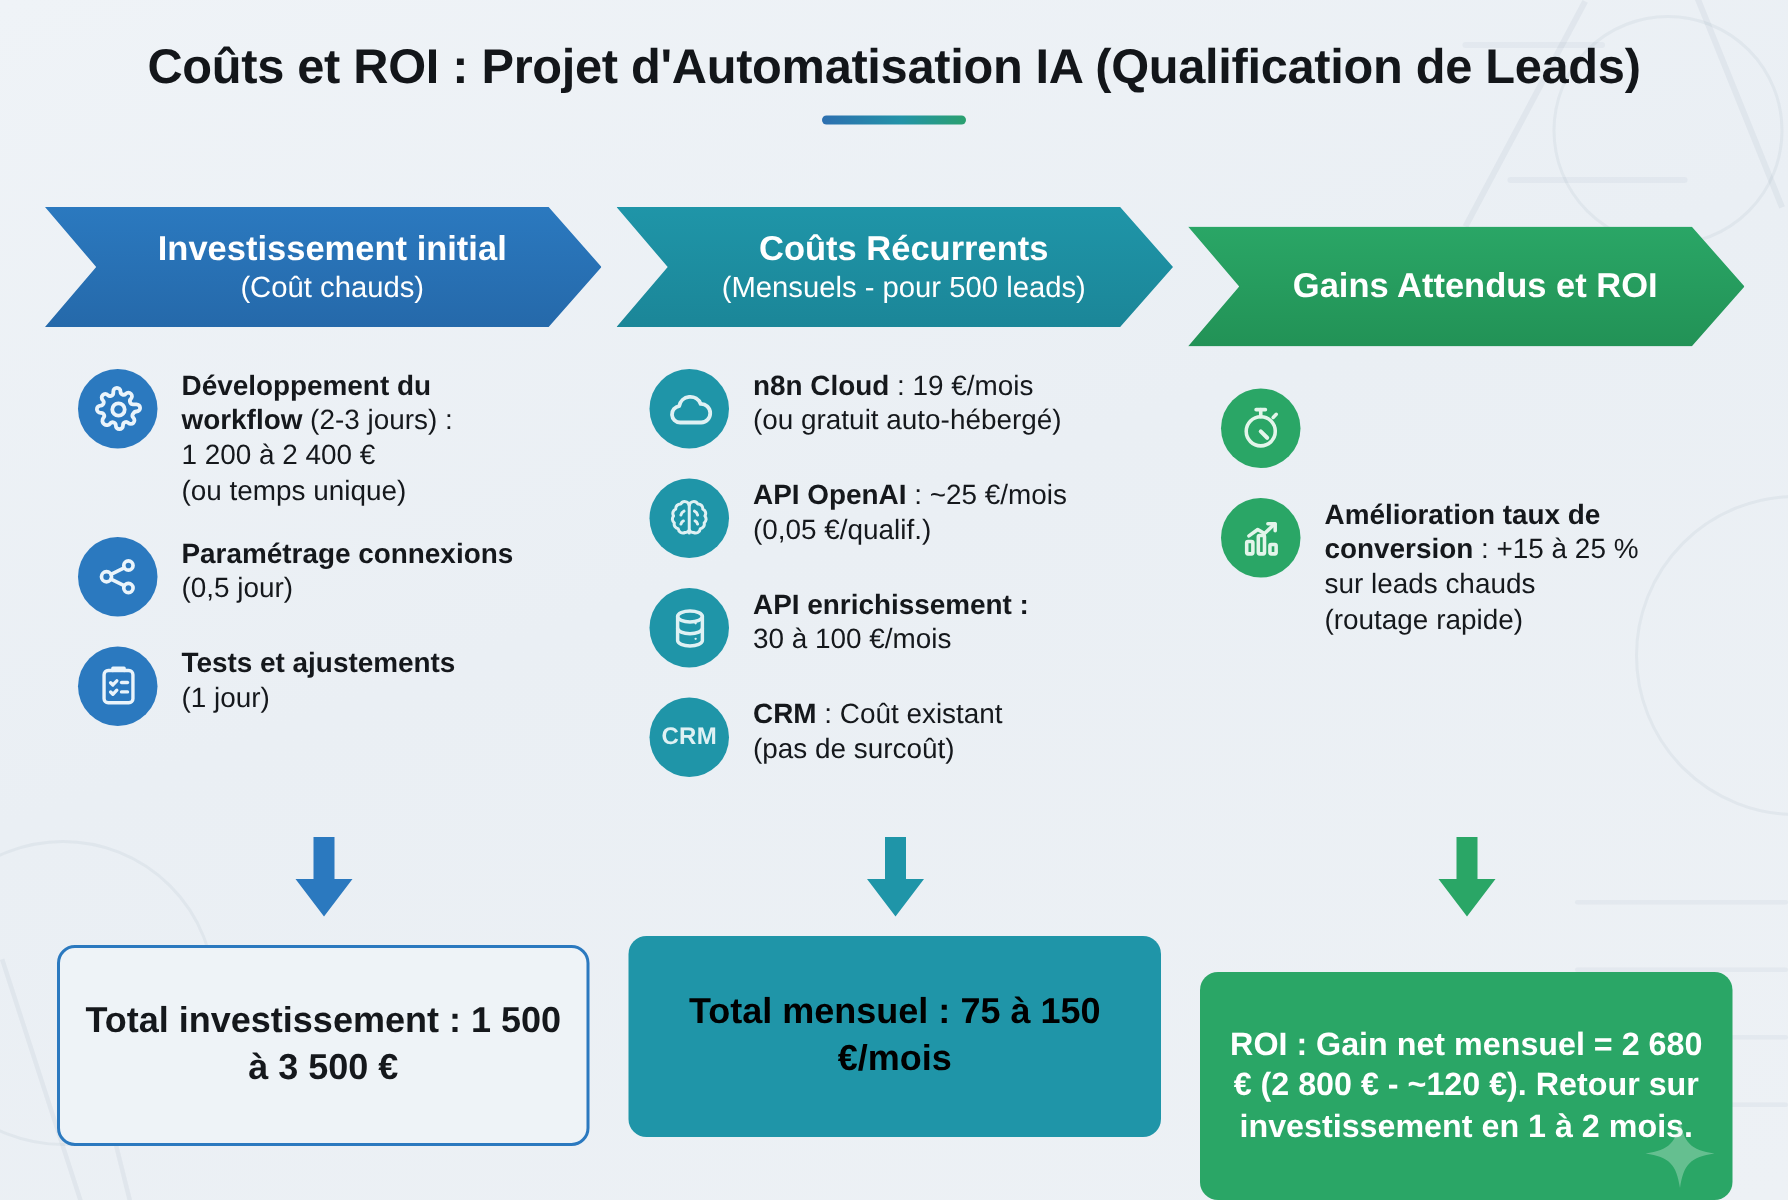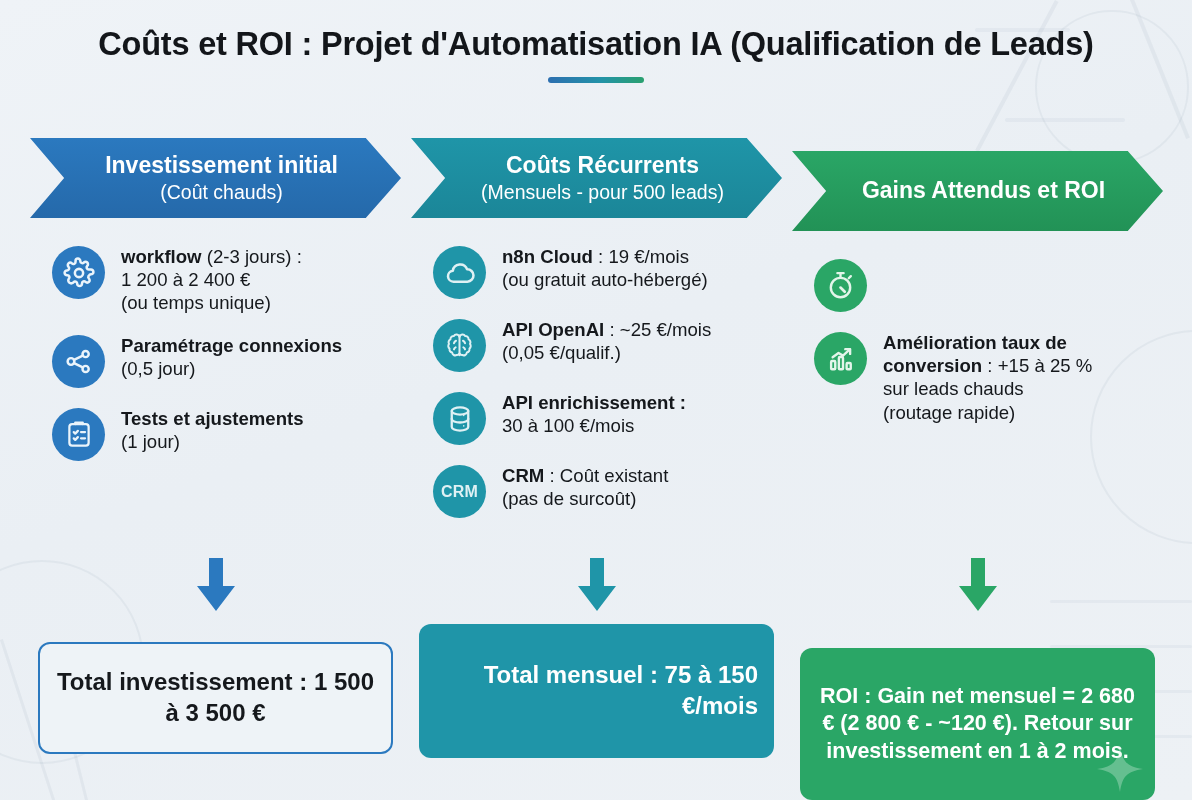--- a/index.html
+++ b/index.html
@@ -177,23 +177,22 @@
     line-height: 1.28;
   }
   .total-box.b1 {
     background: #eef3f7;
     border: 2.5px solid #2b79bf;
     color: #15181c;
     font-size: 24px;
   }
   .total-box.b2 {
     background: #1f95a8;
-    color: #ffffff;
+    color: #000000;
     font-size: 24px;
-    text-align: right;
   }
   .total-box.b3 {
     background: #2aa666;
     color: #ffffff;
     font-size: 21.5px;
     overflow: hidden;
   }
   .sparkle {
     position: absolute;
     right: 6px;
@@ -239,20 +238,21 @@
       <div class="items">
 
         <div class="item">
           <div class="icon-badge" style="background:#2b79bf;">
             <svg width="32" height="32" viewBox="0 0 24 24" fill="none" stroke="#eaf4fb" stroke-width="1.9" stroke-linecap="round" stroke-linejoin="round">
               <circle cx="12" cy="12" r="3.1"></circle>
               <path d="M19.1 14.4a1.5 1.5 0 0 0 .3 1.7l.05.05a1.8 1.8 0 1 1-2.55 2.55l-.05-.05a1.5 1.5 0 0 0-1.7-.3 1.5 1.5 0 0 0-.9 1.37V20a1.8 1.8 0 1 1-3.6 0v-.1a1.5 1.5 0 0 0-.98-1.37 1.5 1.5 0 0 0-1.7.3l-.05.05A1.8 1.8 0 1 1 4.37 16.3l.05-.05a1.5 1.5 0 0 0 .3-1.7 1.5 1.5 0 0 0-1.37-.9H3a1.8 1.8 0 1 1 0-3.6h.1a1.5 1.5 0 0 0 1.37-.98 1.5 1.5 0 0 0-.3-1.7l-.05-.05A1.8 1.8 0 1 1 6.67 4.77l.05.05a1.5 1.5 0 0 0 1.7.3H8.5a1.5 1.5 0 0 0 .9-1.37V3a1.8 1.8 0 1 1 3.6 0v.1a1.5 1.5 0 0 0 .9 1.37 1.5 1.5 0 0 0 1.7-.3l.05-.05a1.8 1.8 0 1 1 2.55 2.55l-.05.05a1.5 1.5 0 0 0-.3 1.7v.08a1.5 1.5 0 0 0 1.37.9H21a1.8 1.8 0 1 1 0 3.6h-.1a1.5 1.5 0 0 0-1.37.9z"></path>
             </svg>
           </div>
           <div class="item-text">
+            <span class="ln"><b>Développement du</b><span></span></span>
             <span class="ln"><b>workflow</b><span> (2-3 jours) :</span></span>
             <span class="ln"><span>1 200 à 2 400 €</span></span>
             <span class="ln"><span>(ou temps unique)</span></span>
           </div>
         </div>
 
         <div class="item">
           <div class="icon-badge" style="background:#2b79bf;">
             <svg width="31" height="31" viewBox="0 0 24 24" fill="none" stroke="#eaf4fb" stroke-width="1.9" stroke-linecap="round" stroke-linejoin="round">
               <circle cx="17.5" cy="6.2" r="2.4"></circle>
@@ -286,21 +286,21 @@
         </div>
 
       </div>
 
       <div class="arrow-wrap" style="top:420px;">
         <svg class="arrow" viewBox="0 0 44 54">
           <polygon points="15,0 29,0 29,28 41,28 22,53 3,28 15,28" fill="#2b79bf"></polygon>
         </svg>
       </div>
 
-      <div class="total-box b1" style="top:504px; height:112px;">
+      <div class="total-box b1" style="top:492px; height:134px;">
         <div>
           <span class="ln">Total investissement :</span>
           <span class="ln">1 500 à 3 500 €</span>
         </div>
       </div>
     </div>
 
     <div class="column">
       <div class="banner c2">
         <div class="banner-title">Coûts Récurrents</div>

